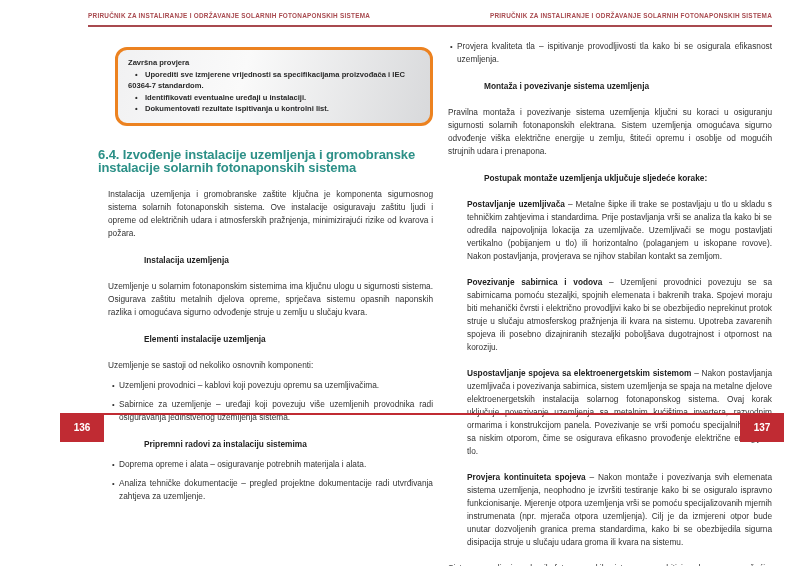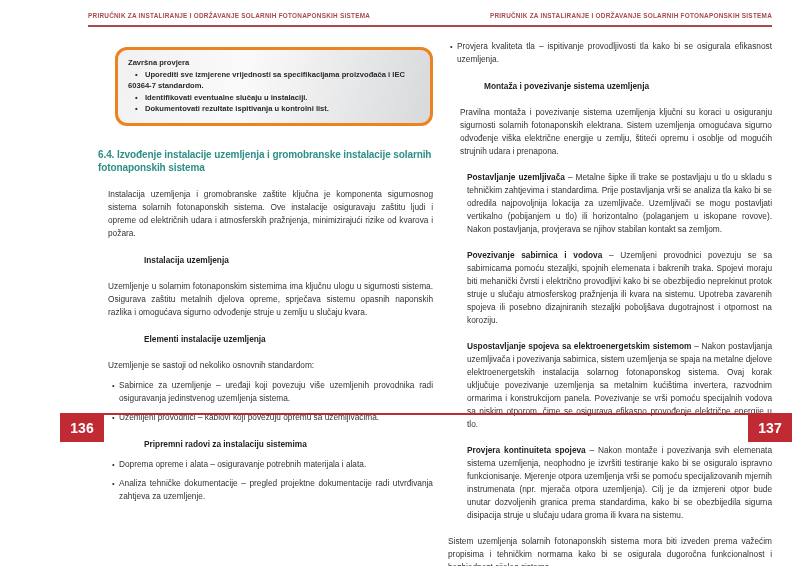--- a/index.html
+++ b/index.html
@@ -28,75 +28,75 @@
   .callout{
     margin:20px 0 0 27px;border:3px solid #ec8220;border-radius:12px;
     background:linear-gradient(105deg,#f1f1f2 0%,#fafafa 40%,#d8d9db 100%);
     padding:7px 10px 8px 10px;font-size:7.6px;line-height:11.5px;font-weight:bold;color:#2a2a2a;
   }
   .callout .c-title{margin:0;}
   .callout .c-item{margin:0;}
   .callout .c-item::before{content:"•";display:inline-block;width:10px;margin-left:7px;}
 
   .section-heading{
-    margin:22px 0 0 10px;font-size:10px;line-height:13.5px;font-weight:bold;
+    margin:22px 0 0 10px;font-size:13px;line-height:13.5px;font-weight:bold;
     color:#2c9087;letter-spacing:-.1px;
   }
   .para{margin:13px 0 0 20px;text-align:justify;}
   .subhead{margin:14px 0 0 20px;font-weight:bold;color:#1f1f1f;padding-left:36px;}
   .bullets{margin:7px 0 0 24px;padding:0;}
   .bullet{position:relative;padding-left:7px;margin-top:6px;text-align:justify;}
   .bullet::before{content:"•";position:absolute;left:0;top:0;font-size:7.5px;}
   .page-right .bullet-top{margin:13px 0 0 2px;}
   .steps{margin-left:19px;}
   .step{margin:13px 0 0 0;text-align:justify;}
   .step b{color:#1f1f1f;}
   .closing{margin:13px 0 0 0;text-align:justify;}
 
   
   .footer-rule{position:absolute;bottom:27px;height:2px;background:#c02b33;}
   .page-left .footer-rule{left:28px;right:27px;}
   .page-right .footer-rule{left:27px;right:28px;}
   .pagenum{
     position:absolute;bottom:0;width:44px;height:29px;background:#c02b33;color:#ffffff;
-    font-size:14px;font-weight:bold;display:flex;align-items:center;justify-content:center;
+    font-size:10px;font-weight:bold;display:flex;align-items:center;justify-content:center;
   }
   .page-left .pagenum{left:0;}
-  .page-right .pagenum{right:8px;}
+  .page-right .pagenum{right:16px;}
   p{margin:0;}
 </style>
 </head>
 <body>
 
 <div class="spread">
 
   <div class="page page-left">
     <div class="hdr">PRIRUČNIK ZA INSTALIRANJE I ODRŽAVANJE SOLARNIH FOTONAPONSKIH SISTEMA</div>
 
     <div class="content">
       <div class="callout">
         <p class="c-title">Završna provjera</p>
         <p class="c-item">Uporediti sve izmjerene vrijednosti sa specifikacijama proizvođača i IEC 60364-7 standardom.</p>
-        <p class="c-item">Identifikovati eventualne slučaju u instalaciji.</p>
+        <p class="c-item">Identifikovati eventualne uređaji u instalaciji.</p>
         <p class="c-item">Dokumentovati rezultate ispitivanja u kontrolni list.</p>
       </div>
 
       <div class="section-heading">6.4. Izvođenje instalacije uzemljenja i gromobranske instalacije solarnih fotonaponskih sistema</div>
 
       <p class="para">Instalacija uzemljenja i gromobranske zaštite ključna je komponenta sigurnosnog sistema solarnih fotonaponskih sistema. Ove instalacije osiguravaju zaštitu ljudi i opreme od električnih udara i atmosferskih pražnjenja, minimizirajući rizike od kvarova i požara.</p>
 
       <p class="subhead">Instalacija uzemljenja</p>
       <p class="para">Uzemljenje u solarnim fotonaponskim sistemima ima ključnu ulogu u sigurnosti sistema. Osigurava zaštitu metalnih djelova opreme, sprječava sistemu opasnih naponskih razlika i omogućava sigurno odvođenje struje u zemlju u slučaju kvara.</p>
 
       <p class="subhead">Elementi instalacije uzemljenja</p>
-      <p class="para">Uzemljenje se sastoji od nekoliko osnovnih standardom:</p>
+      <p class="para">Uzemljenje se sastoji od nekoliko osnovnih komponenti:</p>
 
       <div class="bullets">
+        <div class="bullet">Uzemljeni provodnici – kablovi koji povezuju opremu sa uzemljivačima.</div>
         <div class="bullet">Sabirnice za uzemljenje – uređaji koji povezuju više uzemljenih provodnika radi osiguravanja jedinstvenog uzemljenja sistema.</div>
-        <div class="bullet">Uzemljeni provodnici – kablovi koji povezuju opremu sa uzemljivačima.</div>
       </div>
 
       <p class="subhead">Pripremni radovi za instalaciju sistemima</p>
 
       <div class="bullets">
         <div class="bullet">Doprema opreme i alata – osiguravanje potrebnih materijala i alata.</div>
         <div class="bullet">Analiza tehničke dokumentacije – pregled projektne dokumentacije radi utvrđivanja zahtjeva za uzemljenje.</div>
 
       </div>
     </div>
@@ -105,22 +105,23 @@
     <div class="pagenum">136</div>
   </div>
 
   <div class="page page-right">
     <div class="hdr">PRIRUČNIK ZA INSTALIRANJE I ODRŽAVANJE SOLARNIH FOTONAPONSKIH SISTEMA</div>
 
     <div class="content">
       <div class="bullet bullet-top">Provjera kvaliteta tla – ispitivanje provodljivosti tla kako bi se osigurala efikasnost uzemljenja.</div>
 
       <p class="subhead" style="margin-left:0;">Montaža i povezivanje sistema uzemljenja</p>
-      <p class="para" style="margin-left:12px;">Pravilna montaža i povezivanje sistema uzemljenja ključni su koraci u osiguranju sigurnosti solarnih fotonaponskih elektrana. Sistem uzemljenja omogućava sigurno odvođenje viška električne energije u zemlju, štiteći opremu i osoblje od mogućih strujnih udara i prenapona.</p>
+      <p class="para" style="margin-left:0;">Pravilna montaža i povezivanje sistema uzemljenja ključni su koraci u osiguranju sigurnosti solarnih fotonaponskih elektrana. Sistem uzemljenja omogućava sigurno odvođenje viška električne energije u zemlju, štiteći opremu i osoblje od mogućih strujnih udara i prenapona.</p>
 
+      <p class="subhead" style="margin-left:0;">Postupak montaže uzemljenja uključuje sljedeće korake:</p>
 
       <div class="steps">
         <p class="step"><b>Postavljanje uzemljivača</b> <span>– Metalne šipke ili trake se postavljaju u tlo u skladu s tehničkim zahtjevima i standardima. Prije postavljanja vrši se analiza tla kako bi se odredila najpovoljnija lokacija za uzemljivače. Uzemljivači se mogu postavljati vertikalno (pobijanjem u tlo) ili horizontalno (polaganjem u iskopane rovove). Nakon postavljanja, provjerava se njihov stabilan kontakt sa zemljom.</span></p>
         <p class="step"><b>Povezivanje sabirnica i vodova</b> <span>– Uzemljeni provodnici povezuju se sa sabirnicama pomoću stezaljki, spojnih elemenata i bakrenih traka. Spojevi moraju biti mehanički čvrsti i električno provodljivi kako bi se obezbijedio neprekinut protok struje u slučaju atmosferskog pražnjenja ili kvara na sistemu. Upotreba zavarenih spojeva ili posebno dizajniranih stezaljki poboljšava dugotrajnost i otpornost na koroziju.</span></p>
         <p class="step"><b>Uspostavljanje spojeva sa elektroenergetskim sistemom</b> <span>– Nakon postavljanja uzemljivača i povezivanja sabirnica, sistem uzemljenja se spaja na metalne djelove elektroenergetskih instalacija solarnog fotonaponskog sistema. Ovaj korak uključuje povezivanje uzemljenja sa metalnim kućištima invertera, razvodnim ormarima i konstrukcijom panela. Povezivanje se vrši pomoću specijalnih vodova sa niskim otporom, čime se osigurava efikasno provođenje električne energije u tlo.</span></p>
         <p class="step"><b>Provjera kontinuiteta spojeva</b> <span>– Nakon montaže i povezivanja svih elemenata sistema uzemljenja, neophodno je izvršiti testiranje kako bi se osiguralo ispravno funkcionisanje. Mjerenje otpora uzemljenja vrši se pomoću specijalizovanih mjernih instrumenata (npr. mjerača otpora uzemljenja). Cilj je da izmjereni otpor bude unutar dozvoljenih granica prema standardima, kako bi se obezbijedila sigurna disipacija struje u slučaju udara groma ili kvara na sistemu.</span></p>
       </div>
 
       <p class="closing">Sistem uzemljenja solarnih fotonaponskih sistema mora biti izveden prema važećim propisima i tehničkim normama kako bi se osigurala dugoročna funkcionalnost i bezbjednost cijelog sistema.</p>
     </div>

